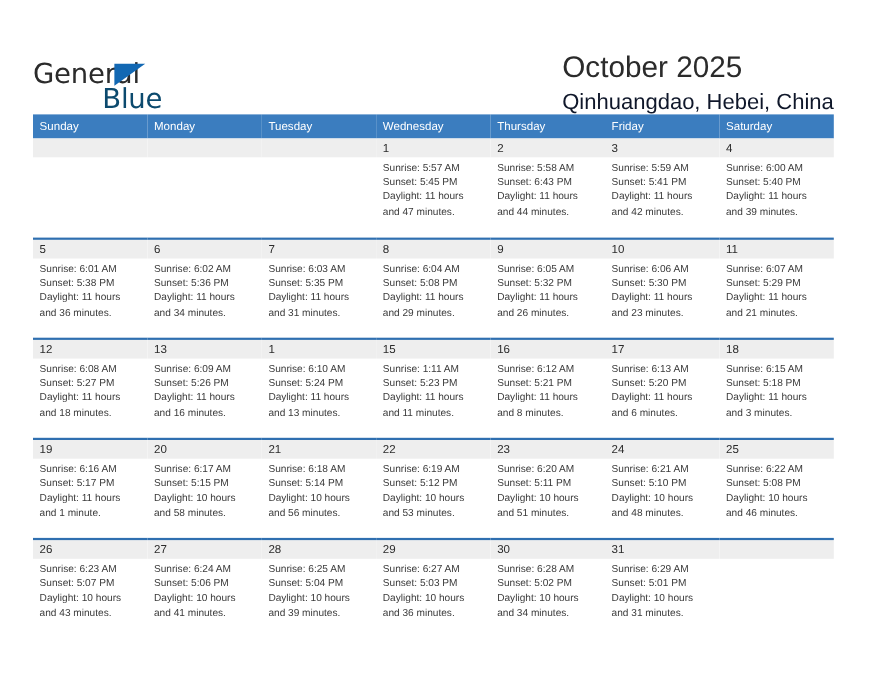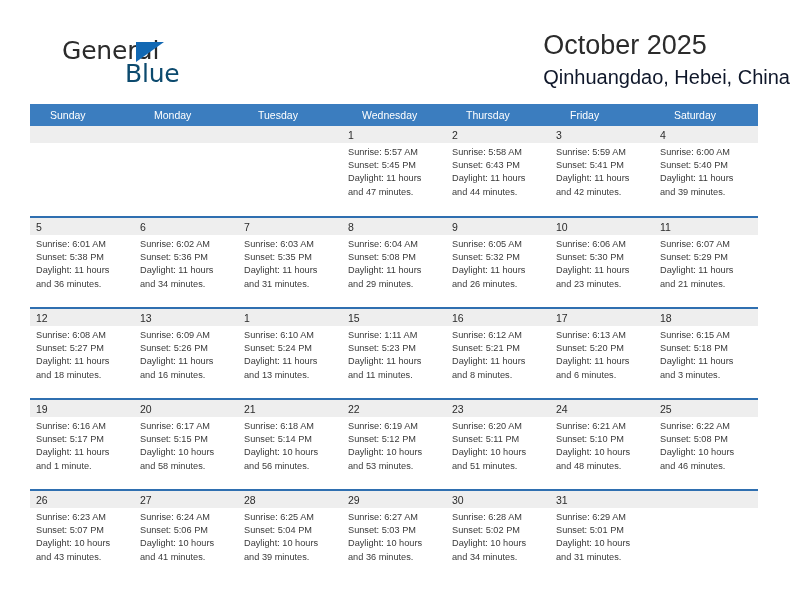--- a/index.html
+++ b/index.html
@@ -12,22 +12,22 @@
   .page {
     position: relative;
     width: 792px; height: 612px;
     background: #ffffff;
     overflow: hidden;
   }
 
   
   .top {
     position: absolute;
-    left: 30px; top: 28px;
-    width: 728px; height: 70px; margin-left: 32px;
+    left: 30px; top: 44px;
+    width: 728px; height: 70px;
   }
   .logo {
     position: absolute;
     left: 0; top: 8px;
     width: 220px; height: 54px;
   }
   .logo-general {
     position: absolute;
     left: 0; top: 0;
     font-size: 25px;
@@ -80,21 +80,21 @@
     width: 728px;
     border-collapse: collapse;
     table-layout: fixed;
   }
   .cal th {
     background: #3b7dbf;
     color: #ffffff;
     font-size: 10.5px;
     font-weight: 400;
     text-align: left;
-    padding: 5px 0 5px 20px;
+    padding: 5px 0 5px 6px;
     height: 21px;
     border: none;
   }
   .cal td {
     vertical-align: top;
     padding: 0;
     height: 91px;
     border-top: 2px solid #2f6fb0;
     background: #ffffff;
   }

